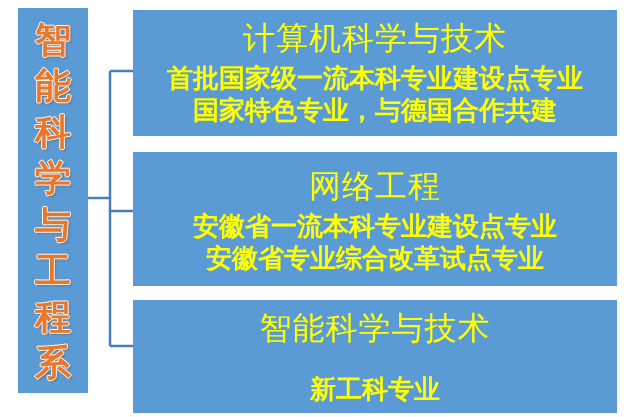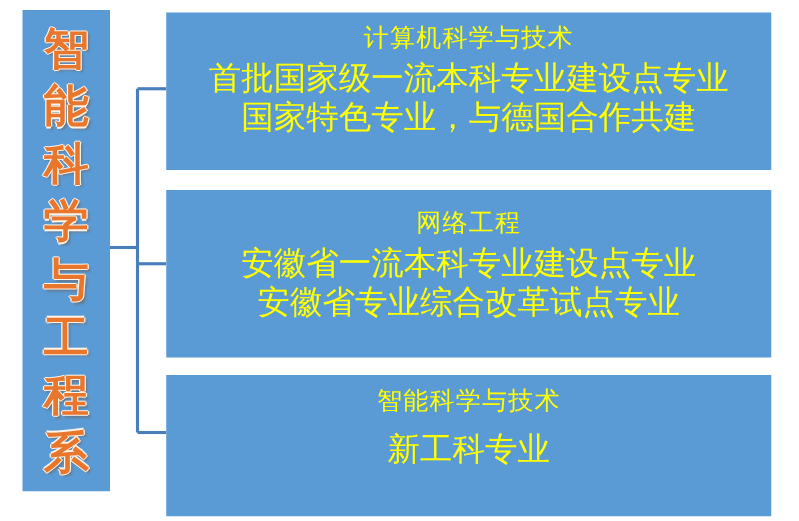--- a/index.html
+++ b/index.html
@@ -82,42 +82,43 @@
     flex-direction: column;
     align-items: center;
     color: #FFFF00;
     overflow: hidden;
   }
   .box-1 { top: 10px;  height: 126px; padding-top: 8px; }
   .box-2 { top: 152px; height: 134px; padding-top: 14px; }
   .box-3 { top: 300px; height: 113px;  padding-top: 8px; }
 
   .program-title {
-    font-size: 20px;
+    font-size: 32px;
     line-height: 1.28;
     font-weight: 400;
     letter-spacing: 1px;
     color: #FFFF00;
     white-space: nowrap;
     text-align: center;
     font-family: "DejaVu Serif", "Liberation Serif", serif;
   }
   .program-lines {
     margin-top: 4px;
     width: 100%;
     text-align: center;
+    font-weight: bold;
   }
   .program-line {
     font-size: 26px;
     line-height: 1.22;
     color: #FFFF00;
     white-space: nowrap;
     font-family: "DejaVu Serif", "Liberation Serif", serif;
   }
-  .box-3 .program-lines { margin-top: 11px; }
+  .box-3 .program-lines { margin-top: 25px; }
 </style>
 </head>
 <body>
 
 <div id="canvas">
 
   <div class="dept-banner">
     <div class="dept-banner-text">
       <div class="dept-char">智</div>
       <div class="dept-char">能</div>

